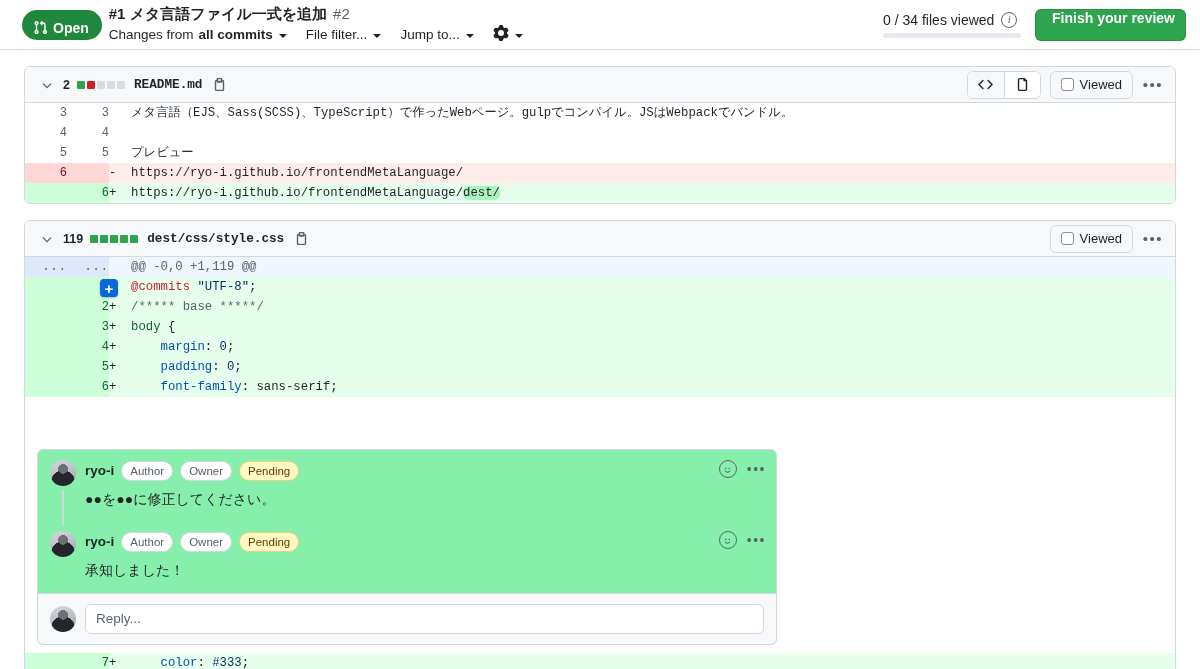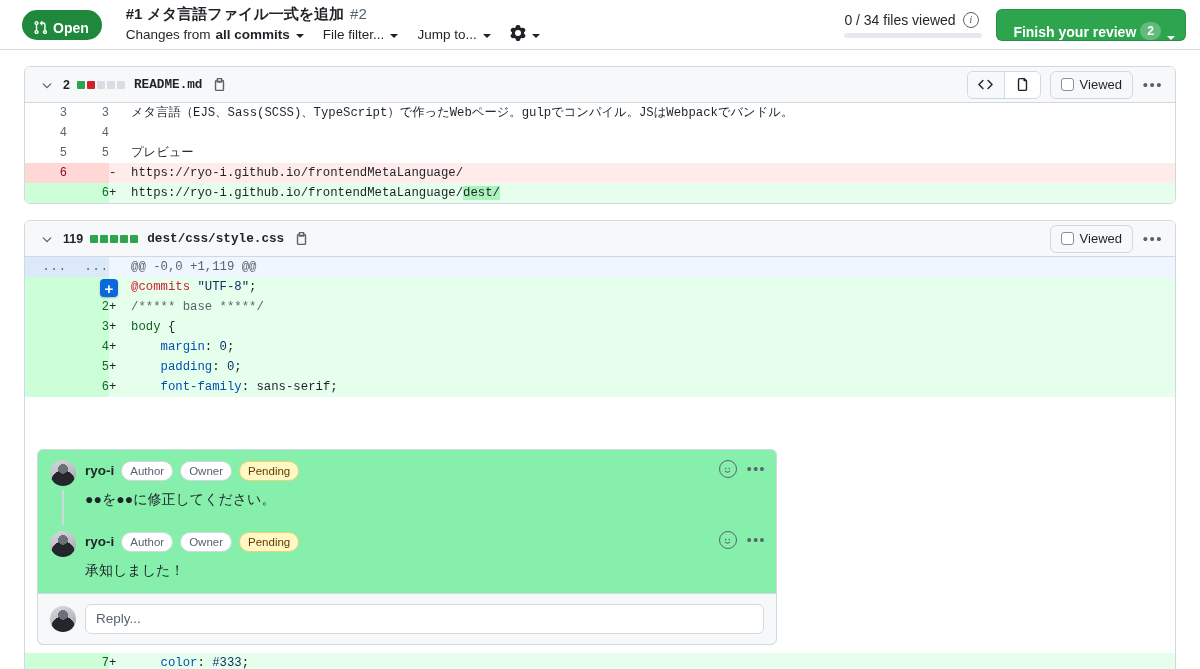--- a/index.html
+++ b/index.html
@@ -33,21 +33,21 @@
     padding: 5px 13px 5px 11px;
     font-size: 14px;
     font-weight: 600;
     line-height: 1;
     height: 30px;
     flex: 0 0 auto;
   }
   .state-badge svg { display:block; }
 
   .header-mid {
-    margin-left: 24px;
+    margin-left: 7px;
     display: flex;
     flex-direction: column;
     justify-content: center;
     gap: 2px;
     flex: 1 1 auto;
     min-width: 0;
   }
   .pr-title-row {
     display: flex;
     align-items: baseline;
@@ -99,28 +99,29 @@
     border: 1.3px solid #59636e; color: #59636e;
     font-size: 11px; font-style: italic;
     display: flex; align-items: center; justify-content: center;
     font-family: "Liberation Serif", serif;
     line-height: 1;
   }
   .viewed-progress {
     width: 138px; height: 5px; border-radius: 3px; background: #e6eaef;
   }
   .finish-btn {
-    display: inline-flex; align-items: flex-end; gap: 4px;
+    display: inline-flex; align-items: flex-start; gap: 20px;
     background: #2da44e; color: #fff;
     border: 1px solid rgba(27,31,36,0.15);
     border-radius: 6px;
     padding: 0 10px 0 16px;
     height: 32px;
     font-size: 14px; font-weight: 600;
     cursor: pointer;
+    flex-direction: column;
   }
   .count-pill {
     background: rgba(255,255,255,0.26);
     border-radius: 999px;
     padding: 1px 7px;
     font-size: 12px; font-weight: 600;
     line-height: 16px;
   }
   .btn-caret {
     width: 0; height: 0;
@@ -207,21 +208,21 @@
   tr.del td.marker { background:#ffebe9; }
 
   tr.add td { background:#e6ffec; }
   tr.add td.ln { background:#ccffd8; color:#116329; }
   tr.add td.marker { background:#e6ffec; }
 
   tr.hunk td { background:#f0f6ff; color:#59636e; }
   tr.hunk td.ln { background:#dce9fb; color:#59636e; letter-spacing:1px; }
   tr.hunk td.code { color:#59636e; }
 
-  .word-add { background:#abf2bc; border-radius:0; }
+  .word-add { background:#abf2bc; border-radius:6px; }
 
   
   .plus-btn {
     position: absolute;
     right: -9px; top: 2px;
     width: 18px; height: 18px;
     background: #0969da; color:#fff;
     border-radius: 4px;
     display:flex; align-items:center; justify-content:center;
     font-family: "Liberation Sans", sans-serif;

